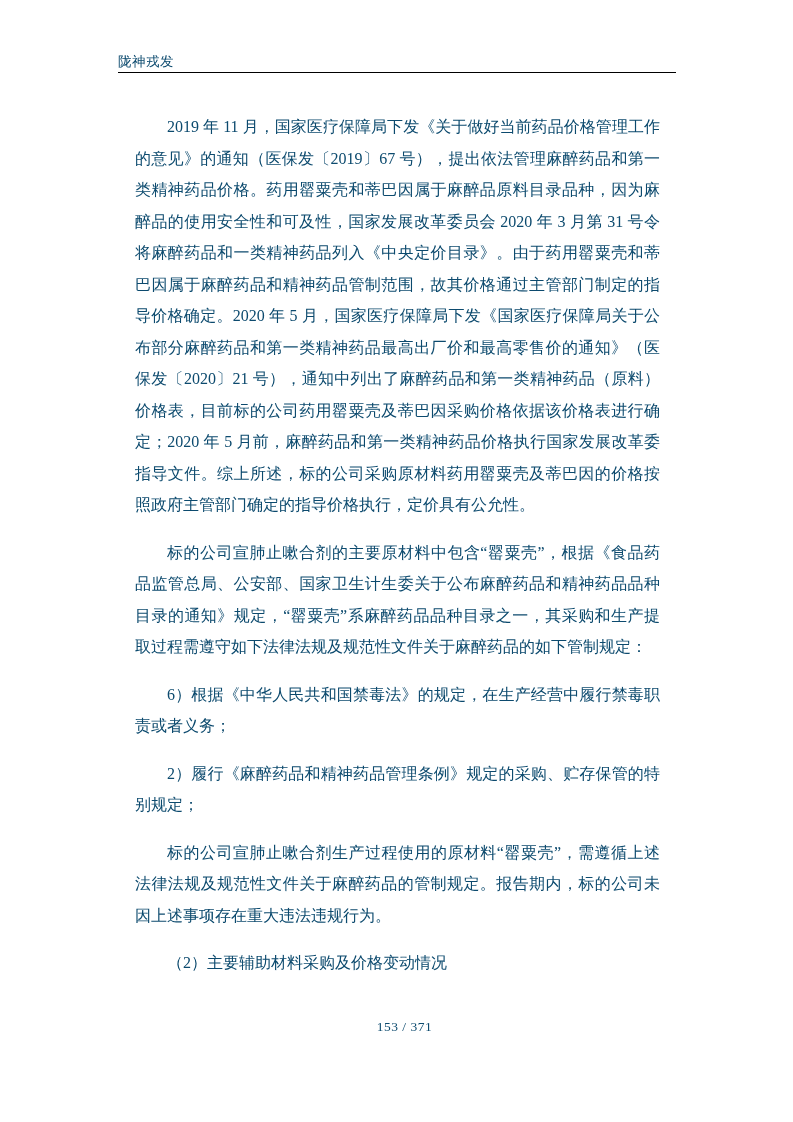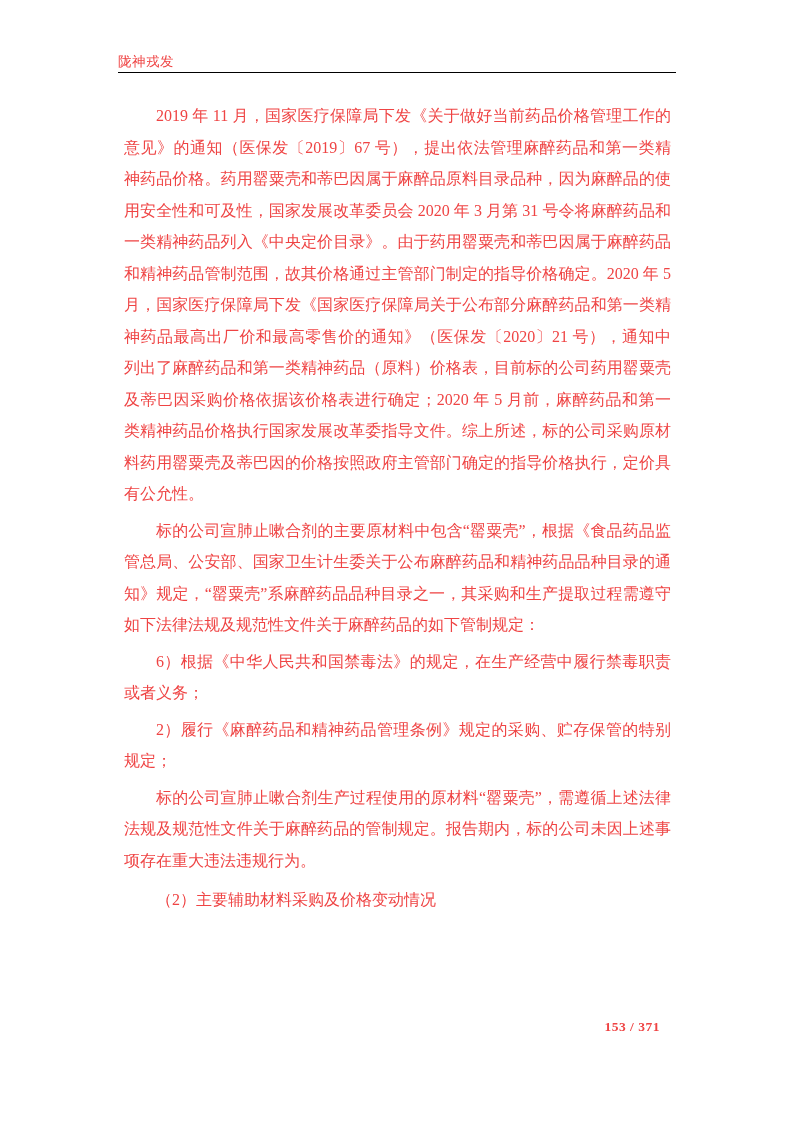--- a/index.html
+++ b/index.html
@@ -5,21 +5,21 @@
   html, body {
     margin: 0;
     padding: 0;
     background: #ffffff;
   }
   .page {
     position: relative;
     width: 793px;
     height: 1122px;
     background: #ffffff;
-    color: #ef4444;
+    color: #0c4a6e;
     font-family: "Liberation Serif", "DejaVu Serif", serif;
     overflow: hidden;
     box-sizing: border-box;
   }
   .doc-header {
     position: absolute;
     left: 118px;
     top: 54px;
     width: 558px;
     display: flex;
@@ -38,36 +38,36 @@
     left: 119px;
     top: 95px;
     width: 557px;
     font-size: 16px;
     line-height: 31.5px;
     text-align: justify;
     text-justify: inter-ideograph;
     word-break: break-all;
   }
   .doc-body p {
-    margin: 5px;
+    margin: 16px;
     padding: 0;
     text-indent: 32px;
   }
   .doc-body p.section-heading {
     margin-top: 8px;
     text-align: left;
   }
   .page-number {
     position: absolute;
     top: 1019px;
-    left: 103px;
+    left: 126px;
     width: 557px;
-    text-align: right;
+    text-align: center;
     font-size: 13.5px;
-    font-weight: bold;
+    font-weight: normal;
     letter-spacing: 0.5px;
   }
 </style>
 </head>
 <body>
 
 <div class="page">
 
   <div class="doc-header">
     <span class="left-title">陇神戎发</span>

